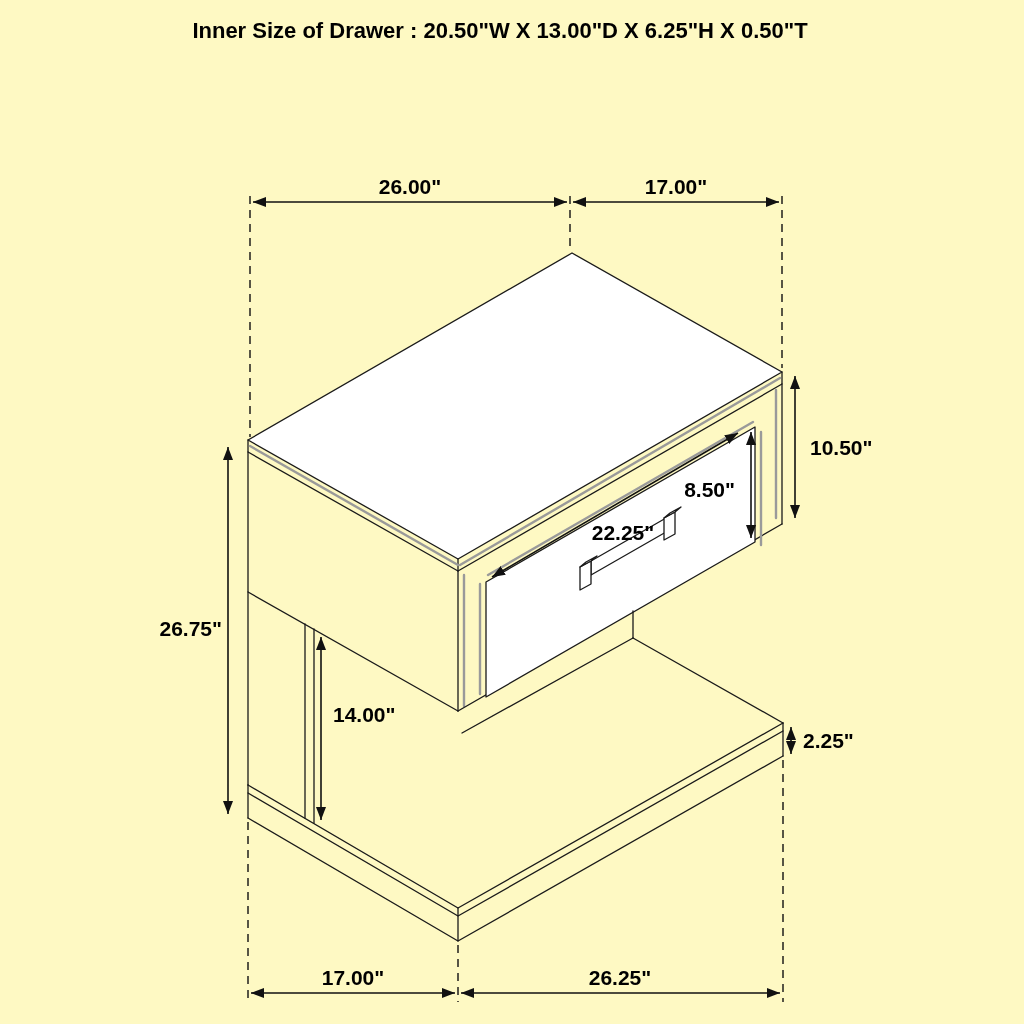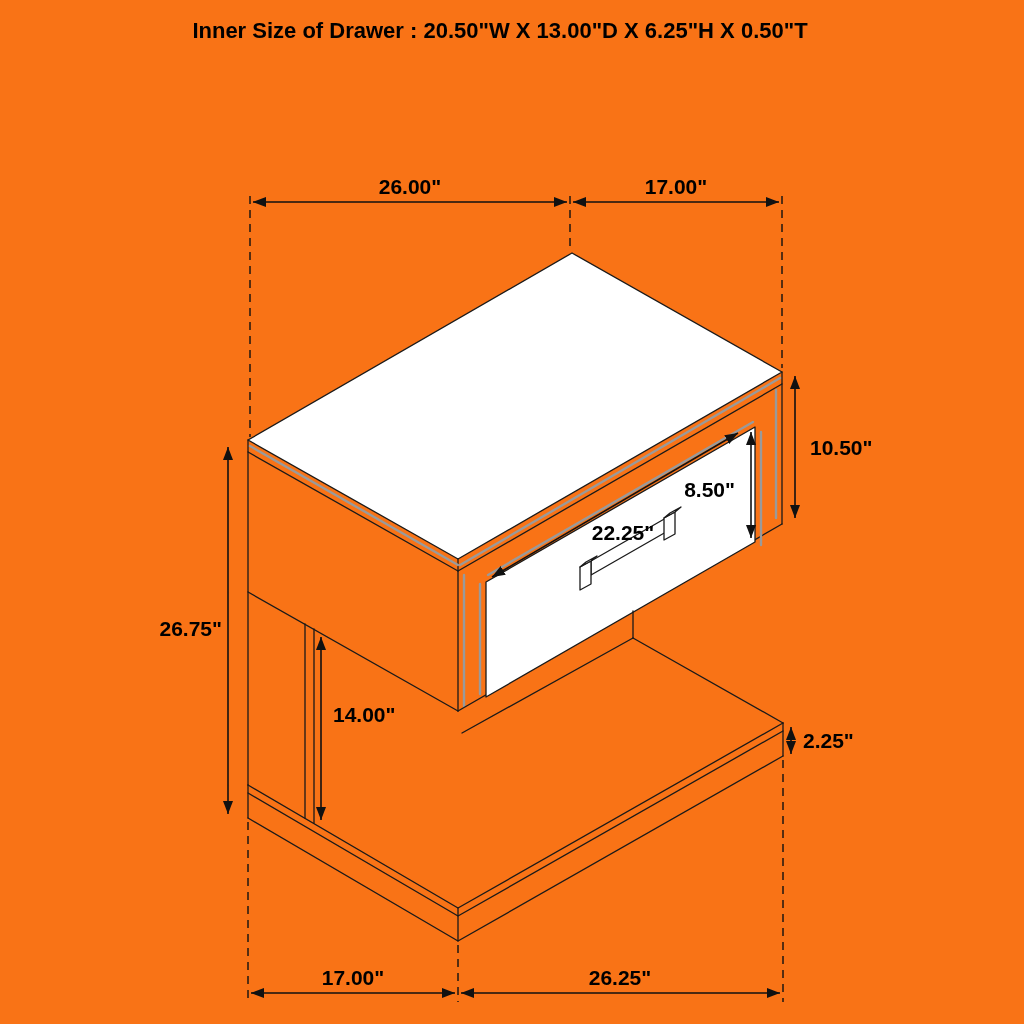--- a/index.html
+++ b/index.html
@@ -1,16 +1,16 @@
 <!DOCTYPE html>
 <html><head>
 <meta charset="utf-8">
 <style>
   html,body{margin:0;padding:0;background:#ffffff;}
-  .stage{position:relative;width:1024px;height:1024px;background:#f97316;overflow:hidden;
+  .stage{position:relative;width:1024px;height:1024px;background:#fef9c3;overflow:hidden;
          font-family:"Liberation Sans", sans-serif;}
   svg{position:absolute;left:0;top:0;}
   .draw{stroke:#1a1a1a;stroke-width:1.3;fill:none;stroke-linejoin:round;stroke-linecap:round;}
   .face{stroke:#1a1a1a;stroke-width:1.3;fill:#ffffff;stroke-linejoin:round;}
   .accent{stroke:#9a9a9a;stroke-width:2.4;fill:none;stroke-linecap:round;}
   .dim{stroke:#111111;stroke-width:1.6;fill:none;}
   .ext{stroke:#111111;stroke-width:1.4;fill:none;stroke-dasharray:8 6;}
   .lbl{font-family:"Liberation Sans", sans-serif;font-size:21px;font-weight:bold;fill:#000000;}
   .ttl{font-family:"Liberation Sans", sans-serif;font-size:22px;font-weight:bold;fill:#000000;}
 </style>

